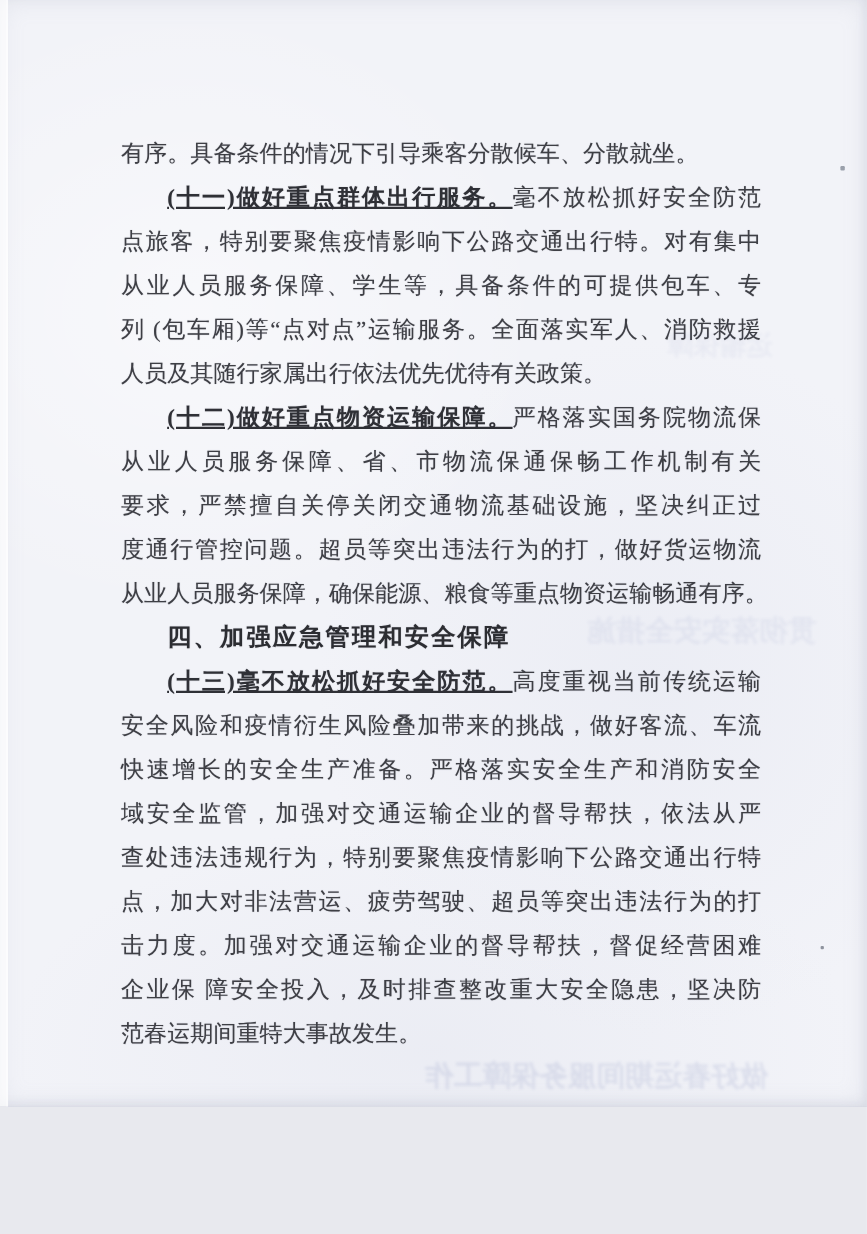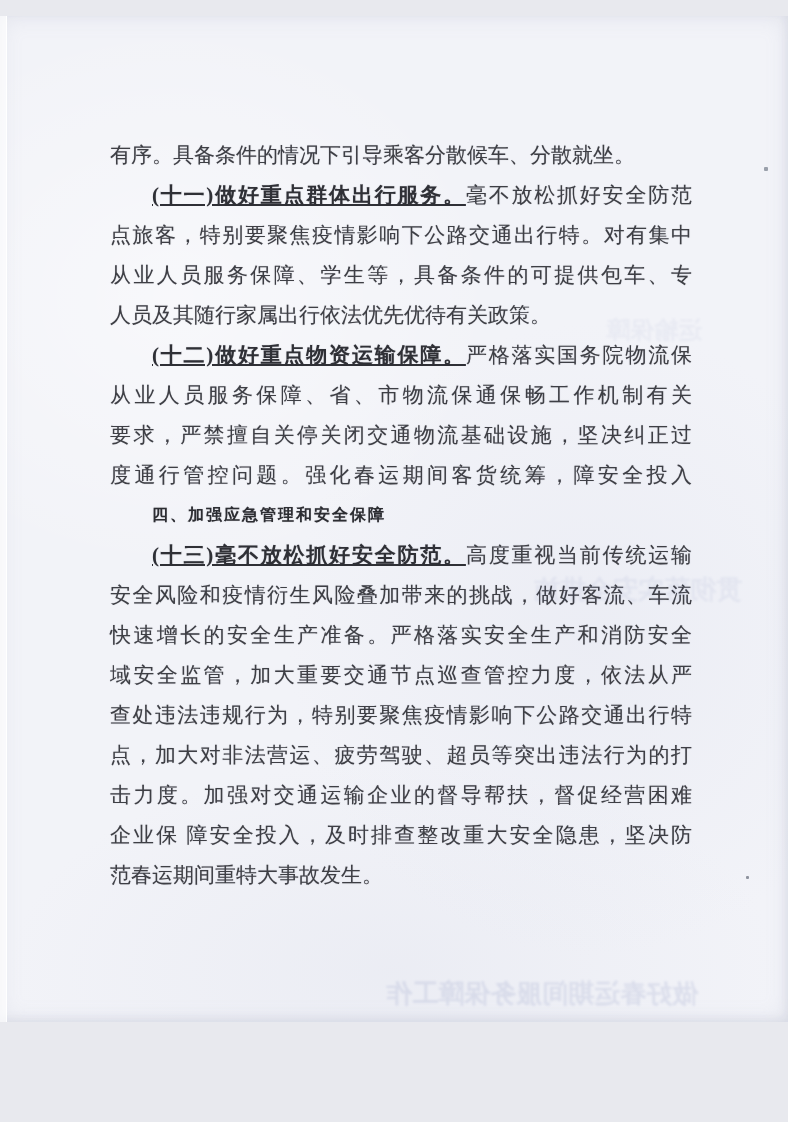--- a/index.html
+++ b/index.html
@@ -11,21 +11,20 @@
   .page{
     position:relative;
     width:788px;height:1006px;
     overflow:hidden;
     background:
       radial-gradient(ellipse 60% 40% at 22% 28%, rgba(255,255,255,.45), rgba(255,255,255,0) 70%),
       radial-gradient(ellipse 55% 45% at 75% 62%, rgba(223,226,238,.35), rgba(223,226,238,0) 70%),
       radial-gradient(ellipse 70% 30% at 50% 95%, rgba(219,222,234,.30), rgba(219,222,234,0) 70%),
       #f2f3f8;
     box-shadow: inset 0 0 22px rgba(150,156,180,.18), inset -2px -3px 8px rgba(150,156,180,.15);
-    margin-top: 16px;
   }
   
   .edge-seam{
     position:absolute;left:0;top:0;width:6px;height:1122px;
     background:rgba(255,255,255,.7);
     border-right:1px solid rgba(255,255,255,.9);
   }
   .text-block{
     position:absolute;left:110px;top:119px;width:582px;
     color:#3e3f45;
@@ -40,21 +39,21 @@
   .line.justify{
     white-space:normal;
     text-align:justify;
     text-align-last:justify;
   }
   .line.indent{padding-left:42px;}
   .line .b{font-weight:700;color:#2f3036;text-decoration:underline;}
   .line.heading{
     font-family:"Liberation Sans","DejaVu Sans",sans-serif;
     font-weight:700;
-    font-size:16px;
+    font-size:22px;
     letter-spacing:2px;
     color:#2c2d32;
   }
   .page-number{
     position:absolute;top:1018px;right:96px;
     font-size:20px;color:#43454d;
     letter-spacing:4px;
     text-shadow:0 0 1px rgba(70,72,84,.35);
   }
   
@@ -73,30 +72,32 @@
 <body>
 
 <div class="page">
   <div class="edge-seam"></div>
 
   <div class="text-block" id="text-block">
       <div class="line"><span>有序。具备条件的情况下引导乘客分散候车、分散就坐。</span></div>
       <div class="line justify indent"><span class="b">(十一)做好重点群体出行服务。</span><span>毫不放松抓好安全防范</span></div>
       <div class="line justify"><span>点旅客，特别要聚焦疫情影响下公路交通出行特。对有集中</span></div>
       <div class="line justify"><span>从业人员服务保障、学生等，具备条件的可提供包车、专</span></div>
+      <div class="line justify"><span>列 (包车厢)等“点对点”运输服务。全面落实军人、消防救援</span></div>
       <div class="line"><span>人员及其随行家属出行依法优先优待有关政策。</span></div>
       <div class="line justify indent"><span class="b">(十二)做好重点物资运输保障。</span><span>严格落实国务院物流保</span></div>
       <div class="line justify"><span>从业人员服务保障、省、市物流保通保畅工作机制有关</span></div>
       <div class="line justify"><span>要求，严禁擅自关停关闭交通物流基础设施，坚决纠正过</span></div>
-      <div class="line justify"><span>度通行管控问题。强化春运期间客货统筹，障安全投入</span></div>
+      <div class="line justify"><span>度通行管控问题。超员等突出违法行为的打，做好货运物流</span></div>
+      <div class="line"><span>从业人员服务保障，确保能源、粮食等重点物资运输畅通有序。</span></div>
       <div class="line indent heading"><span>四、加强应急管理和安全保障</span></div>
       <div class="line justify indent"><span class="b">(十三)毫不放松抓好安全防范。</span><span>高度重视当前传统运输</span></div>
       <div class="line justify"><span>安全风险和疫情衍生风险叠加带来的挑战，做好客流、车流</span></div>
       <div class="line justify"><span>快速增长的安全生产准备。严格落实安全生产和消防安全</span></div>
-      <div class="line justify"><span>域安全监管，加大重要交通节点巡查管控力度，依法从严</span></div>
+      <div class="line justify"><span>域安全监管，加强对交通运输企业的督导帮扶，依法从严</span></div>
       <div class="line justify"><span>查处违法违规行为，特别要聚焦疫情影响下公路交通出行特</span></div>
       <div class="line justify"><span>点，加大对非法营运、疲劳驾驶、超员等突出违法行为的打</span></div>
       <div class="line justify"><span>击力度。加强对交通运输企业的督导帮扶，督促经营困难</span></div>
       <div class="line justify"><span>企业保 障安全投入，及时排查整改重大安全隐患，坚决防</span></div>
       <div class="line"><span>范春运期间重特大事故发生。</span></div>
     </div>
 
   <div class="page-number">— 5 —</div>
 
   <div id="artifact-layer">

